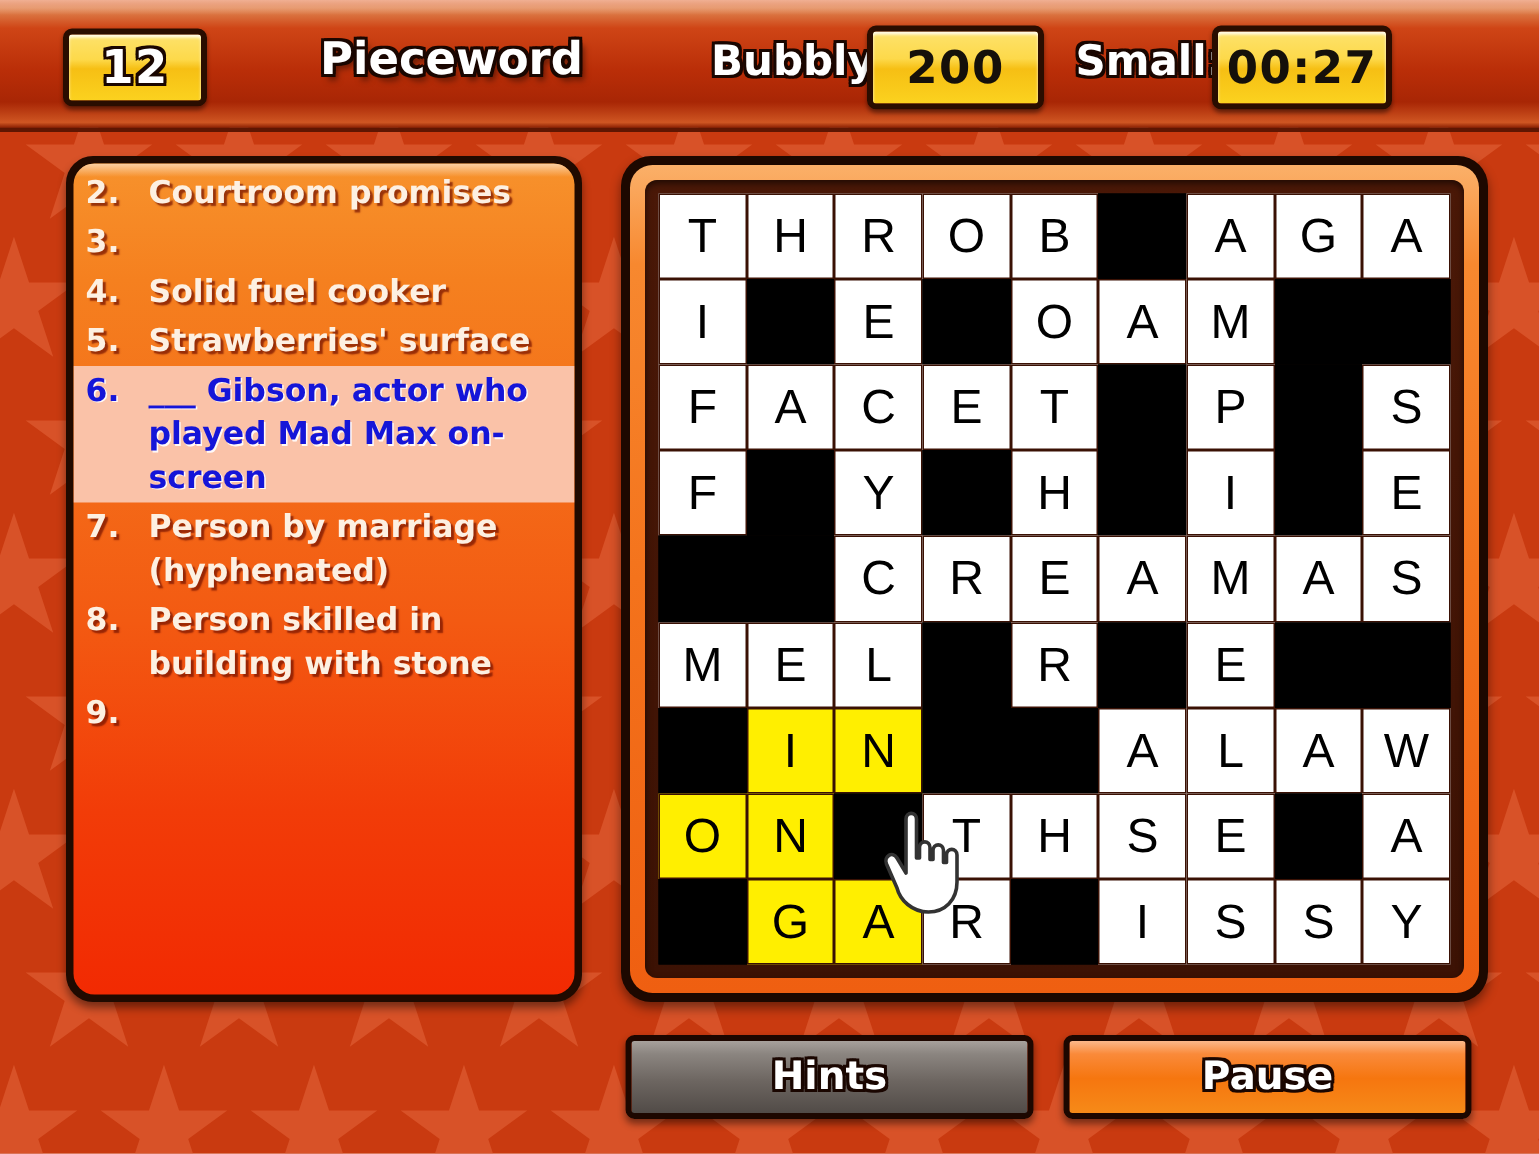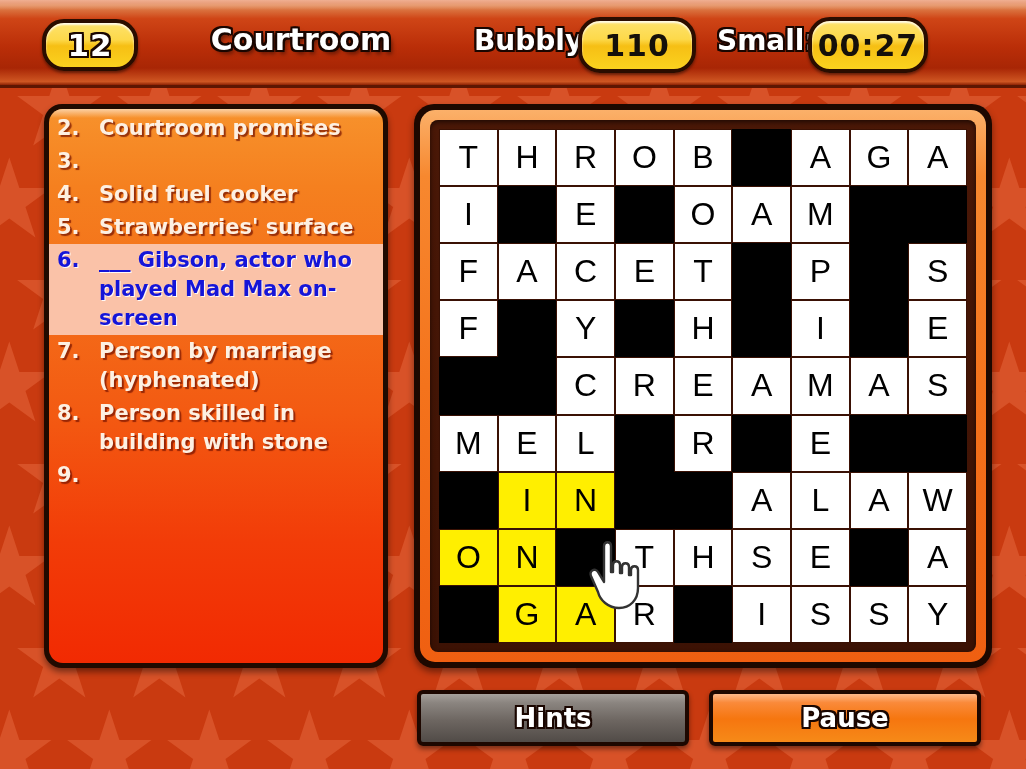--- a/index.html
+++ b/index.html
@@ -51,21 +51,21 @@
   #header:before {
     content: "";
     position: absolute;
     left: 0; top: 0; right: 0; height: 10px;
     background: linear-gradient(to bottom, #f0b093, rgba(240,176,147,0));
   }
 
   .badge {
     background: linear-gradient(to bottom, #fde26c 0%, #fdd94a 38%, #f6bf14 52%, #fbd21f 100%);
     border: 4px solid #2a0d00;
-    border-radius: 22px;
+    border-radius: 6px;
     box-shadow: inset 0 2px 2px rgba(255,255,255,.85), 0 2px 3px rgba(0,0,0,.45);
     display: flex;
     align-items: center;
     justify-content: center;
     box-sizing: border-box;
   }
 
   .badge-text-white {
     font-family: "DejaVu Sans", sans-serif;
     font-weight: bold;
@@ -415,24 +415,24 @@
       <div class="star" style="left: 660px; top: 696px;">★</div>
       <div class="star" style="left: 760px; top: 696px;">★</div>
       <div class="star" style="left: 860px; top: 696px;">★</div>
       <div class="star" style="left: 960px; top: 696px;">★</div>
     </div>
 
   <div id="header">
     <div id="level-badge" class="badge">
       <span class="badge-text-white">12</span>
     </div>
-    <div id="game-title">Courtroom</div>
+    <div id="game-title">Pieceword</div>
     <div id="hints-label">Bubbly:</div>
     <div id="hints-badge" class="badge">
-      <span class="badge-text-dark">110</span>
+      <span class="badge-text-dark">200</span>
     </div>
     <div id="time-label">Small:</div>
     <div id="time-badge" class="badge">
       <span class="badge-text-dark">00:27</span>
     </div>
   </div>
 
   <div id="clue-panel-outer">
     <div id="clue-panel">
       <div id="clue-list">

